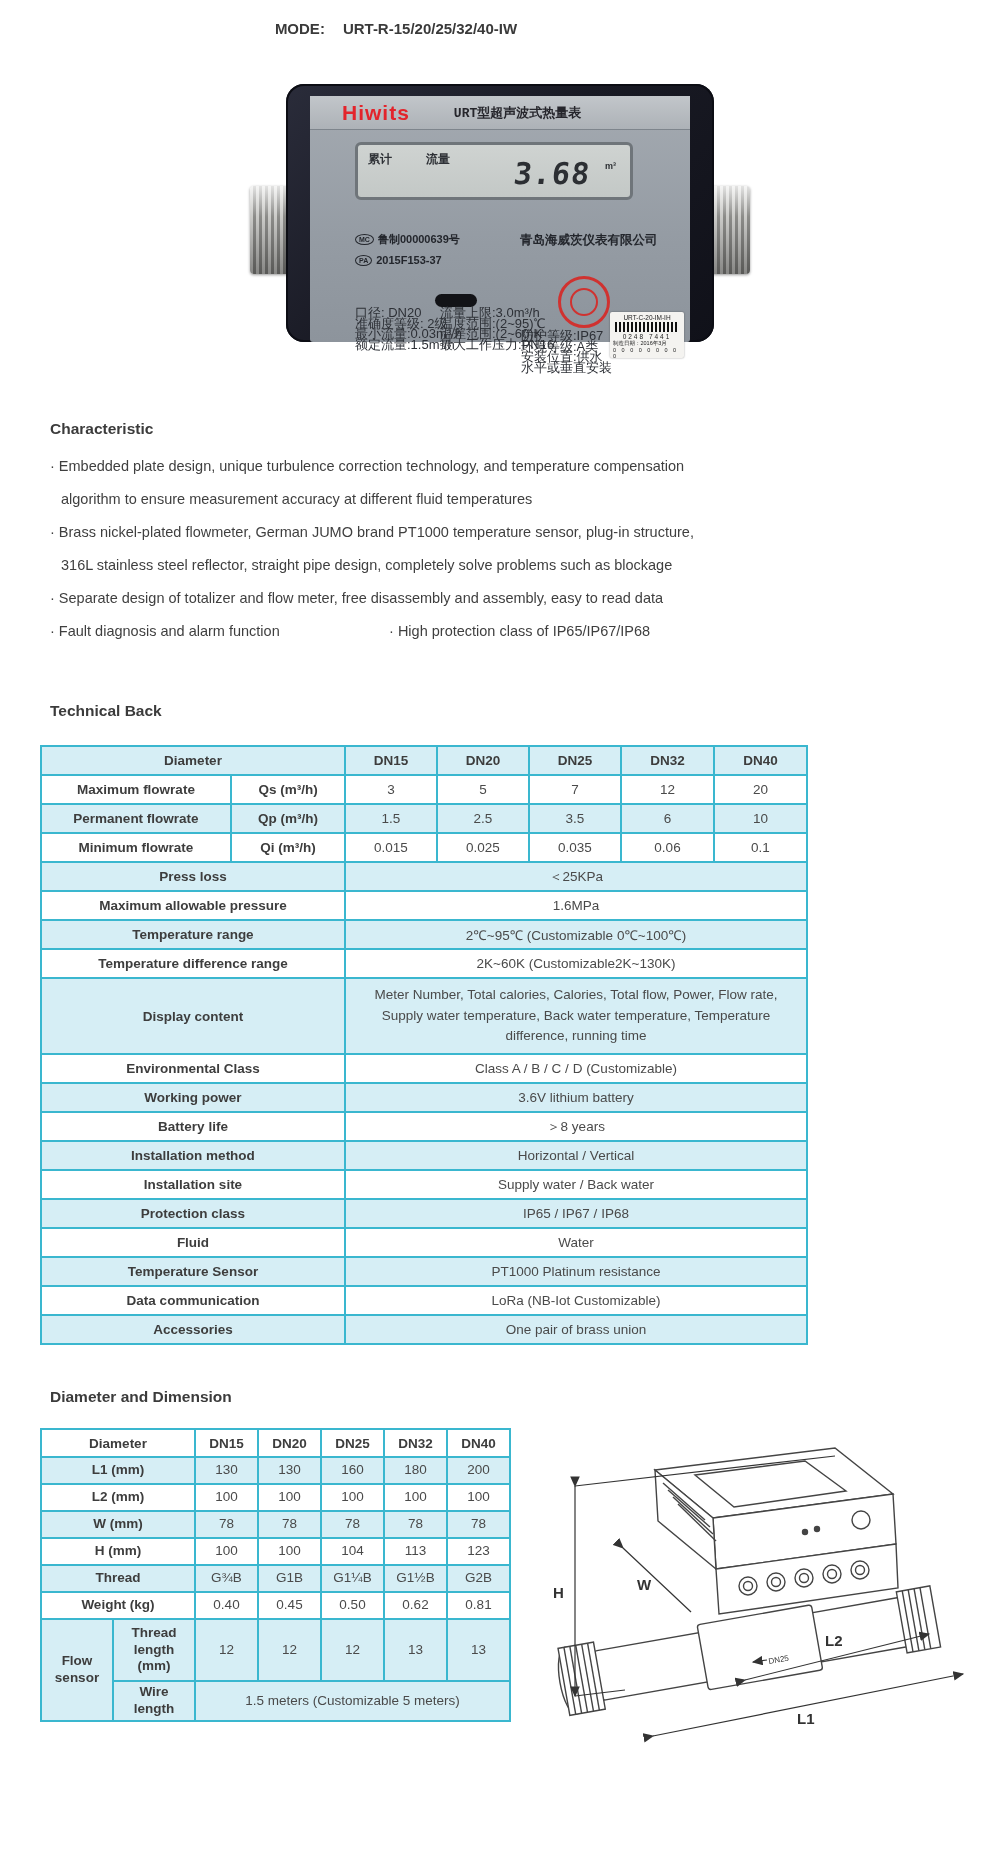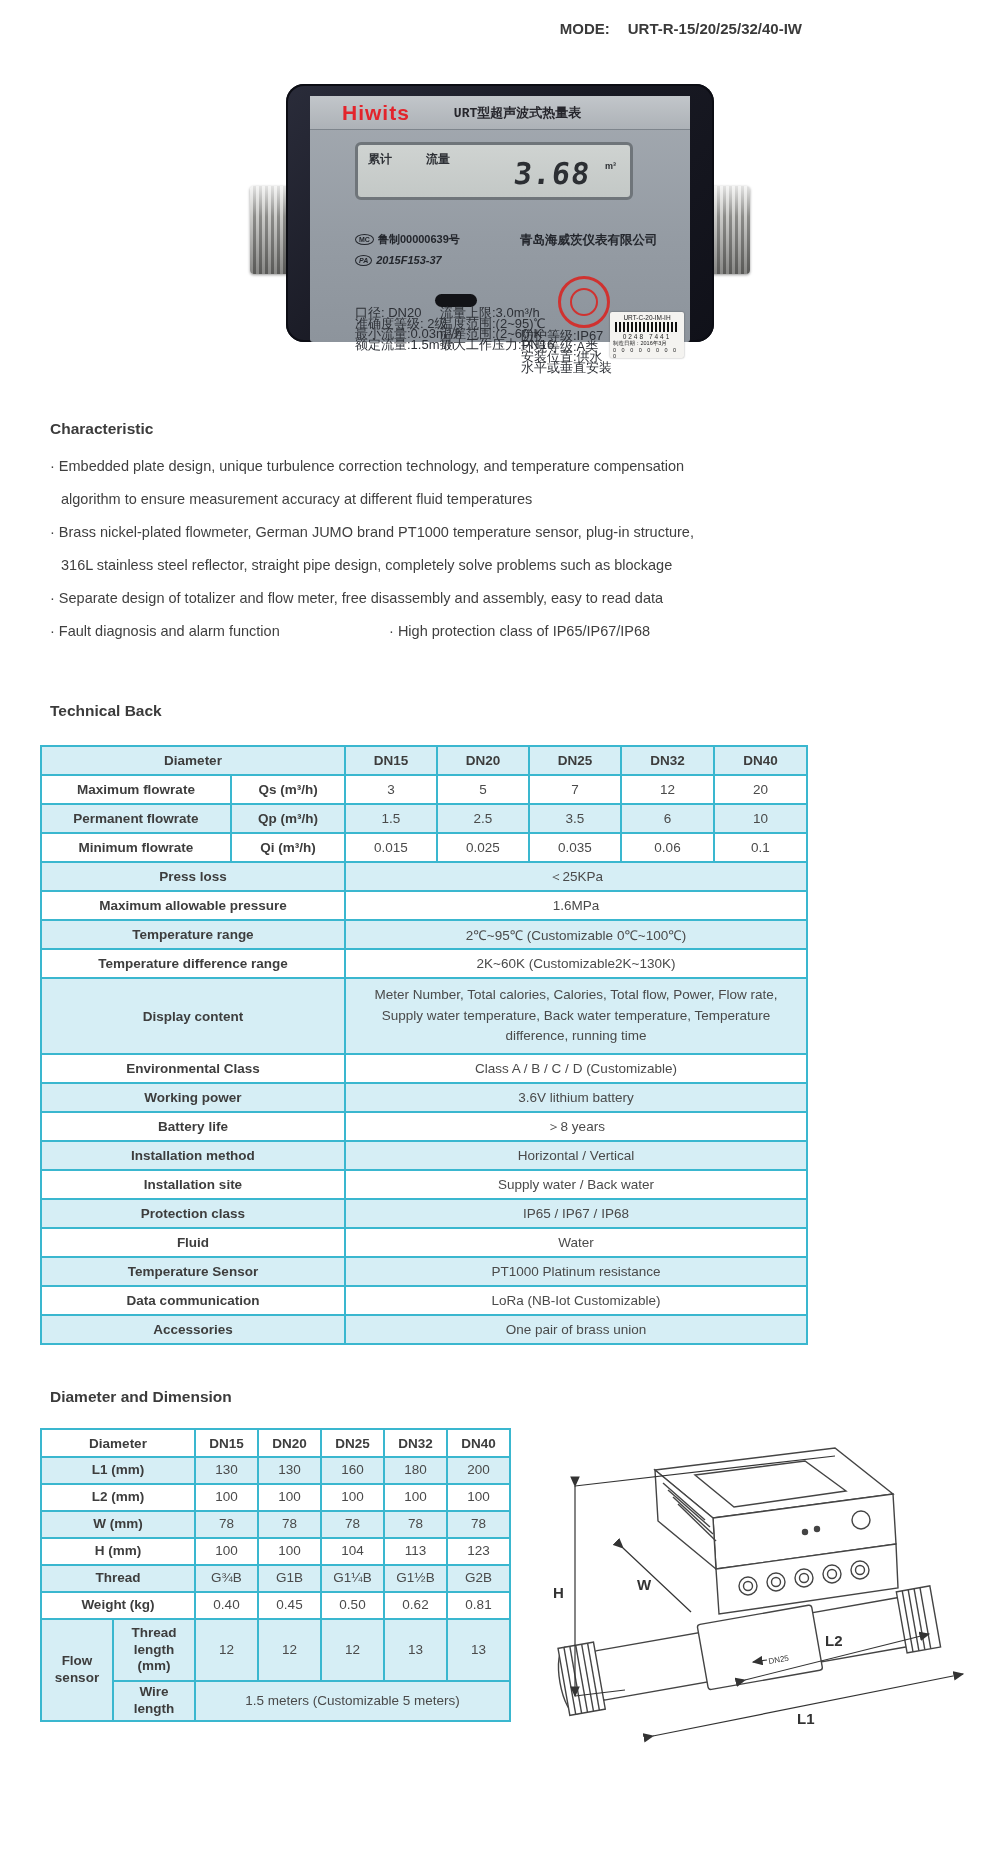--- a/index.html
+++ b/index.html
@@ -6,21 +6,21 @@
     --tb:#3ab7cf;          
     --rowblue:#d6eef5;     
     --ink:#3c3c3c;
     --val:#4a4a4a;
   }
   *{margin:0;padding:0;box-sizing:border-box;}
   body{background:#ffffff;font-family:"Liberation Sans",sans-serif;color:var(--ink);}
   .page{position:relative;width:1000px;height:1852px;background:#fff;overflow:hidden;}
 
   
-  .mode-line{position:absolute;top:20px;left:10px;width:792px;text-align:right;font-size:15px;font-weight:bold;color:#3a3a3a;}
+  .mode-line{position:absolute;top:20px;left:0;width:792px;text-align:center;font-size:15px;font-weight:bold;color:#3a3a3a;}
   .mode-line .sp{display:inline-block;width:18px;}
 
   
   .device{position:absolute;left:250px;top:80px;width:500px;height:262px;}
   .pipe{position:absolute;width:48px;height:88px;top:106px;
         background:
           linear-gradient(180deg,rgba(255,255,255,.75),rgba(120,120,120,.15) 35%,rgba(0,0,0,.38)),
           repeating-linear-gradient(90deg,#d9d9d6 0 3px,#8f8f8c 3px 6px);
         border-radius:4px;box-shadow:0 1px 3px rgba(0,0,0,.4);}
   .pipe.left{left:0;}
@@ -38,21 +38,21 @@
   .dev-title{font-size:13px;font-weight:bold;color:#26262c;margin-left:44px;font-family:Liberation Mono, monospace;}
   .lcd{position:absolute;left:45px;top:46px;width:278px;height:58px;
         background:linear-gradient(180deg,#cfd3d1,#c3c8c6);
         border:3px solid #6f757a;border-radius:6px;padding:6px 10px;}
   .lcd-row1{display:flex;gap:34px;font-size:12px;font-weight:bold;color:#2e3136;}
   .lcd-value{position:absolute;right:40px;bottom:6px;
         font-family:"DejaVu Sans Mono",monospace;font-weight:bold;font-size:30px;
         color:#2c2f33;transform:skewX(-7deg);letter-spacing:1px;}
   .lcd-unit{position:absolute;right:14px;bottom:26px;font-size:9px;font-weight:bold;color:#2c2f33;}
   .cert{position:absolute;left:45px;top:136px;font-size:11px;font-weight:bold;color:#23262c;display:flex;align-items:center;gap:4px;}
-  .cert.l2{top:158px;font-style:italic;}
+  .cert.l2{top:158px;}
   .badge{display:inline-block;border:1.5px solid #23262c;border-radius:50%;font-size:7px;
         padding:1px 3px;line-height:1;font-weight:bold;}
   .company{position:absolute;left:210px;top:136px;font-size:12.5px;font-weight:bold;color:#23262c;}
   .pill{position:absolute;left:125px;top:198px;width:42px;height:13px;border-radius:7px;background:#121317;}
   .ring-outer{position:absolute;left:248px;top:180px;width:52px;height:52px;border:3px solid #d03230;border-radius:50%;}
   .ring-inner{position:absolute;left:9px;top:9px;width:28px;height:28px;border:2px solid #d03230;border-radius:50%;}
   .specs{position:absolute;top:212px;font-size:13px;line-height:10.5px;color:#2d3036;white-space:nowrap;}
   .specs.c1{left:45px;} .specs.c2{left:130px;} .specs.c3{left:211px;margin-top:23px;}
   .label-box{position:absolute;left:300px;top:216px;width:74px;height:46px;background:#f4f3f0;
         border-radius:2px;padding:2px 3px;font-size:6.5px;color:#222;text-align:center;box-shadow:0 0 2px rgba(0,0,0,.4);}

